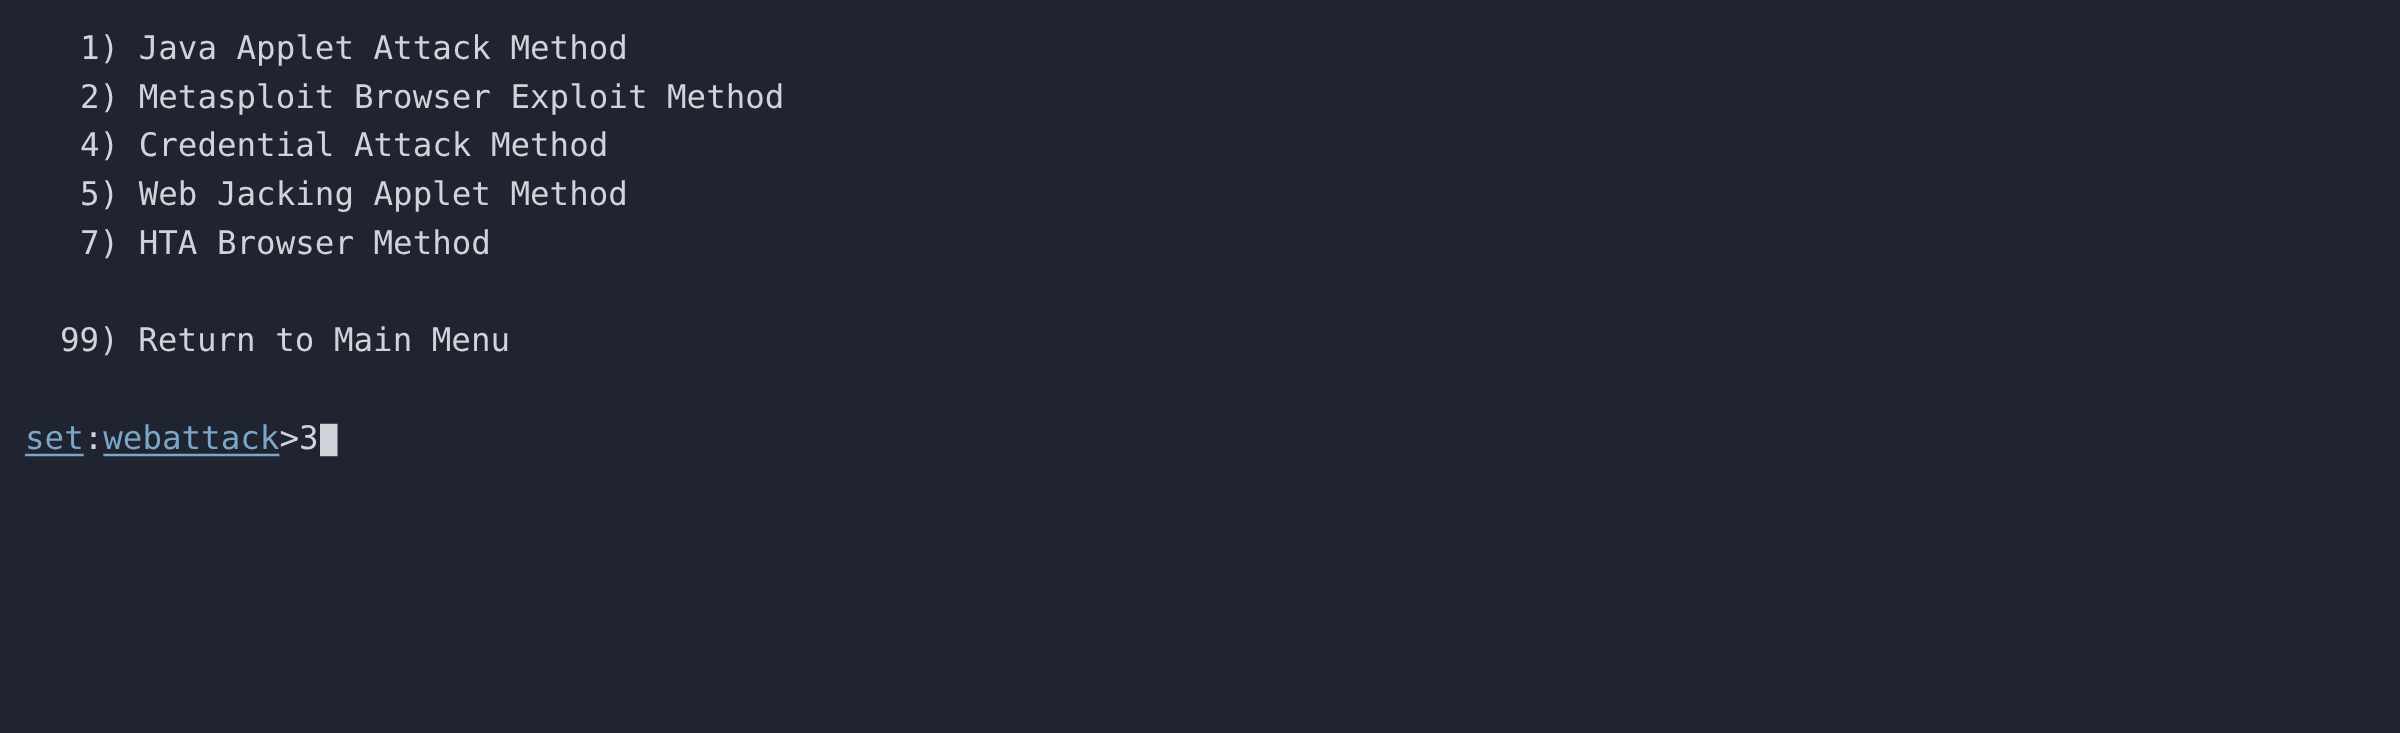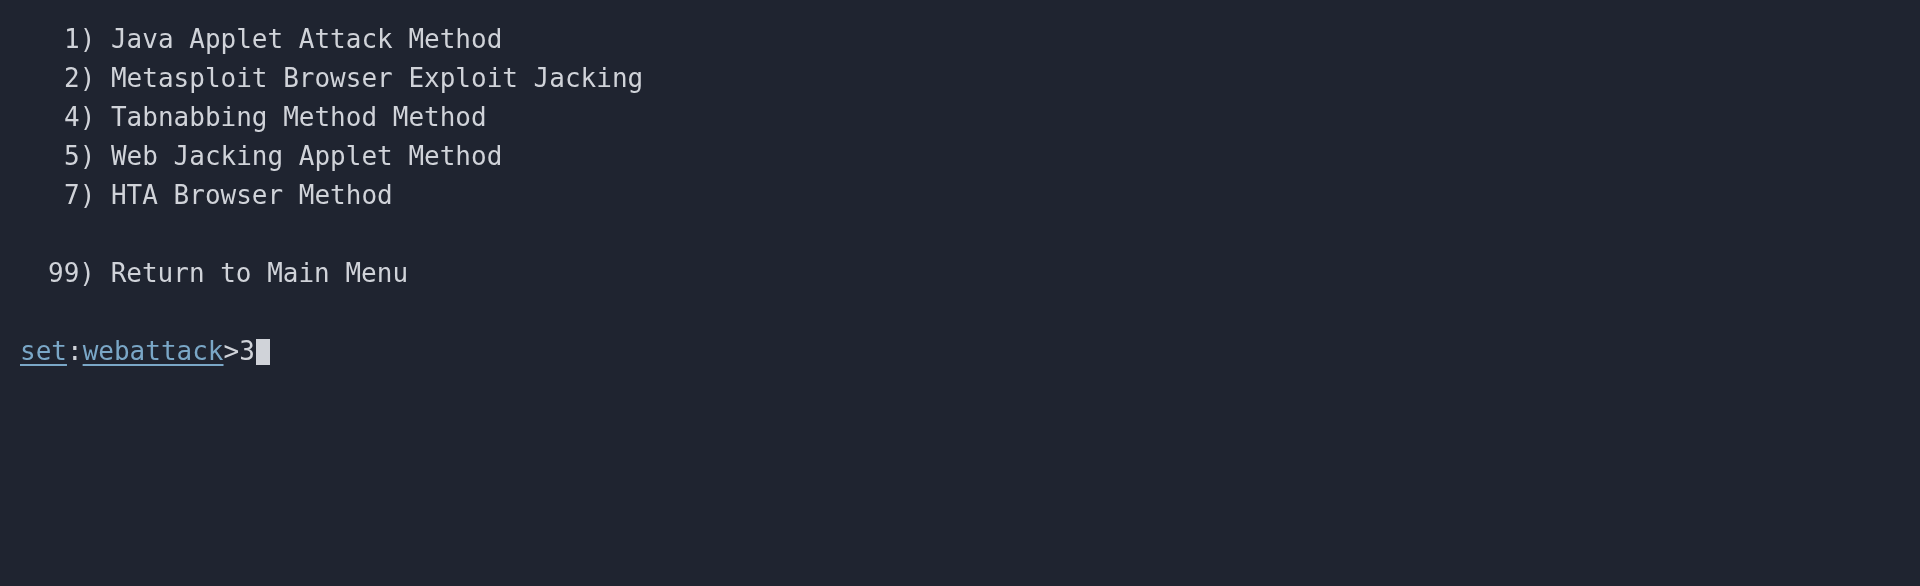--- a/index.html
+++ b/index.html
@@ -54,24 +54,24 @@
       margin-left: 1px;
     }
   </style>
 </head>
 <body>
 
 <div>
 
   <div class="menu-line menu-indent"><span>1)</span> <span>Java Applet Attack Method</span></div>
 
-  <div class="menu-line menu-indent"><span>2)</span> <span>Metasploit Browser Exploit Jacking</span></div>
+  <div class="menu-line menu-indent"><span>2)</span> <span>Metasploit Browser Exploit Method</span></div>
 
 
-  <div class="menu-line menu-indent"><span>4)</span> <span>Tabnabbing Method Method</span></div>
+  <div class="menu-line menu-indent"><span>4)</span> <span>Credential Attack Method</span></div>
 
   <div class="menu-line menu-indent"><span>5)</span> <span>Web Jacking Applet Method</span></div>
 
 
   <div class="menu-line menu-indent"><span>7)</span> <span>HTA Browser Method</span></div>
 
   <div class="blank-line"></div>
 
   <div class="menu-line menu-99"><span>99)</span> <span>Return to Main Menu</span></div>
 

